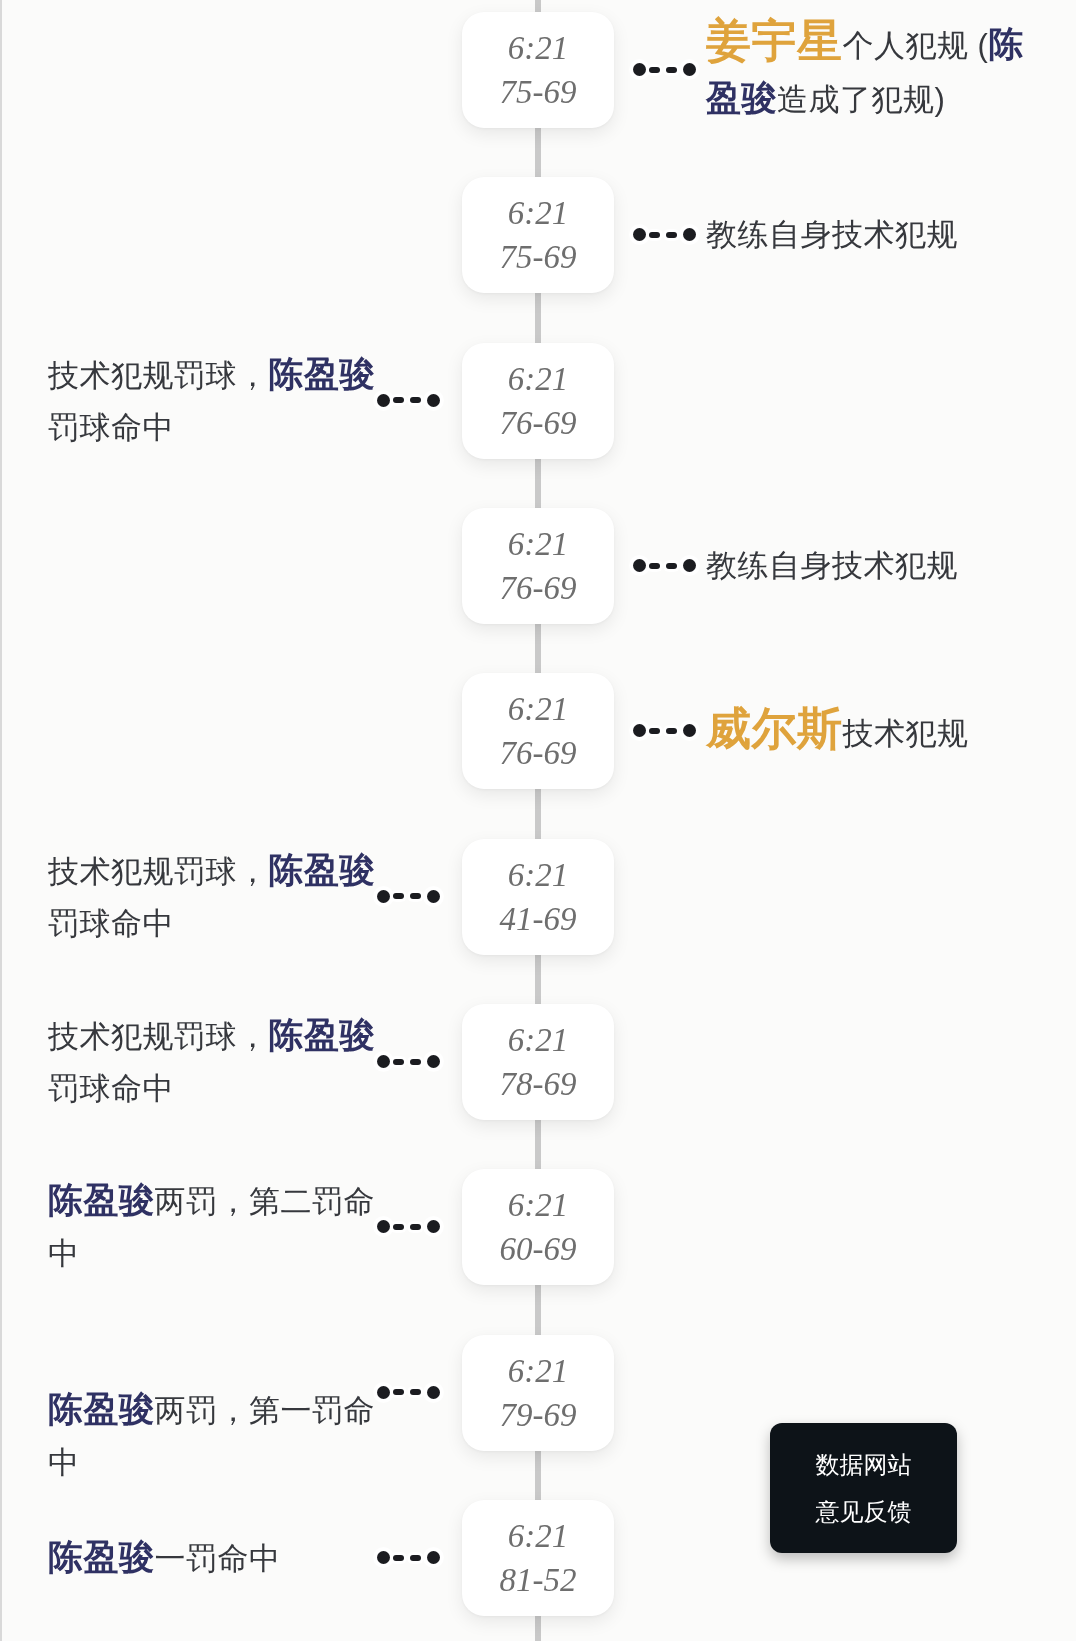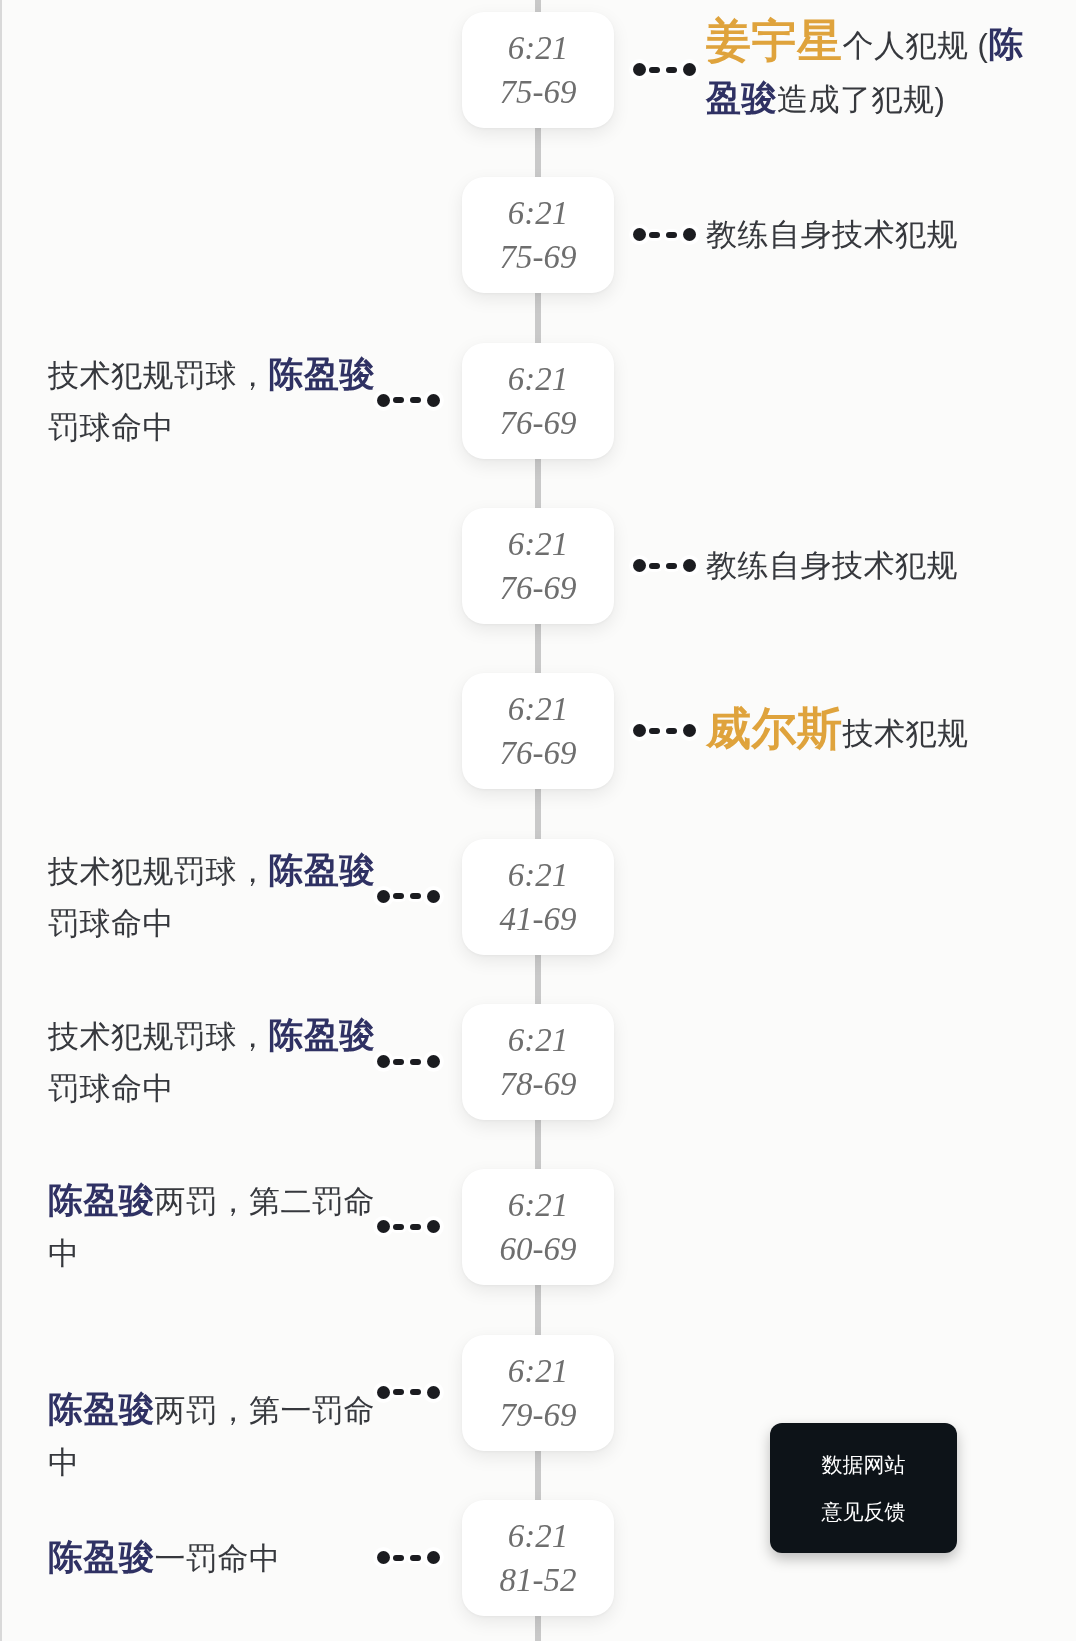--- a/index.html
+++ b/index.html
@@ -30,21 +30,21 @@
        color:var(--text);letter-spacing:0.5px;z-index:2;}
   .event-text.right{left:706px;width:332px;text-align:left;}
   .event-text.left{left:48px;width:345px;text-align:left;}
   .seg-normal{color:var(--text);}
   .seg-navy{color:var(--navy);font-weight:700;font-size:35px;}
   .seg-gold{color:var(--gold);font-weight:700;font-size:45px;}
   .feedback-box{position:absolute;left:770px;top:1423px;width:187px;height:130px;
        background:var(--fb-bg);border-radius:12px;display:flex;flex-direction:column;
        align-items:center;justify-content:center;box-shadow:0 6px 14px rgba(0,0,0,0.25);
        cursor:pointer;z-index:3;}
-  .feedback-line{color:var(--fb-text);font-size:21px;line-height:47px;text-align:center;}
+  .feedback-line{color:var(--fb-text);font-size:24px;line-height:47px;text-align:center;}
 </style>
 </head>
 <body>
 
 <div class="page">
   <div class="left-edge"></div>
   <div class="timeline-line"></div>
   <div id="timeline-events">
       <div class="card" style="top: 12px;">
         <div class="card-time">6:21</div>

